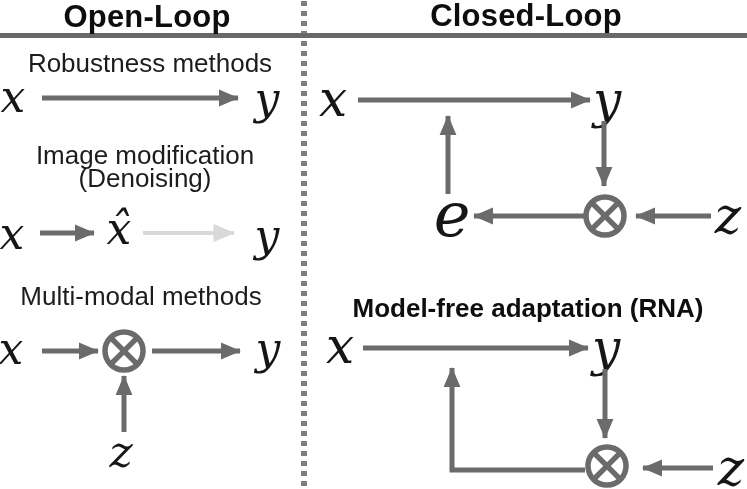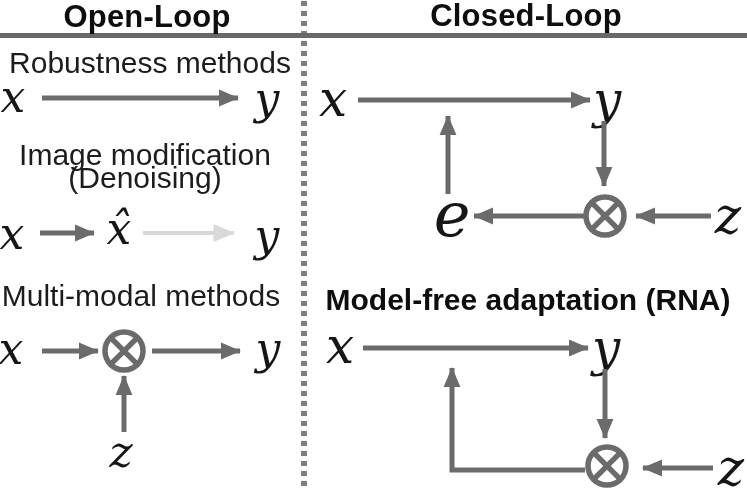--- a/index.html
+++ b/index.html
@@ -2,22 +2,22 @@
 <html><head>
 <meta charset="utf-8">
 <style>
   html,body { margin:0; padding:0; background:#ffffff; }
   .canvas {
     position:relative; width:747px; height:489px; background:#ffffff;
     overflow:hidden; font-family:"Liberation Sans", sans-serif; color:#141414;
   }
   .abs { position:absolute; transform:translate(-50%,-50%); white-space:nowrap; }
   .header { font-size:31px; font-weight:bold; letter-spacing:0.2px; color:#0e0e0e; }
-  .label  { font-size:30px; color:#1c1c1c; }
-  .label.bold { font-weight:bold; color:#0e0e0e; }
+  .label  { font-size:26px; color:#1c1c1c; }
+  .label.bold { font-weight:bold; color:#0e0e0e;margin-top:8px; }
   .math {
     font-family:"DejaVu Serif", serif; font-style:italic; color:#161616;
     line-height:1;
   }
   .m-left  { font-size:44px; }
   .m-right { font-size:50px; }
   .m-e     { font-size:62px; }
   .rule {
     position:absolute; left:0; top:33px; width:747px; height:5px;
     background:#686868;

